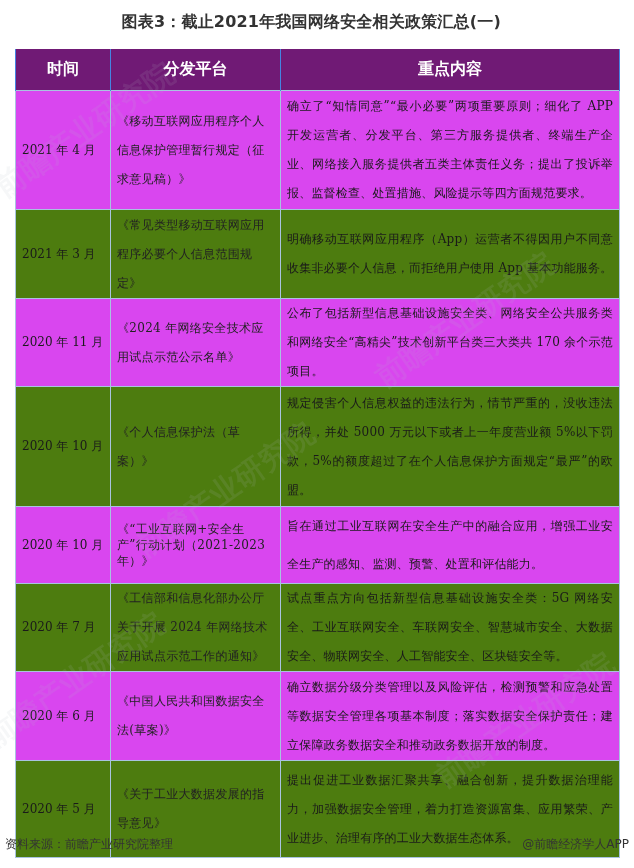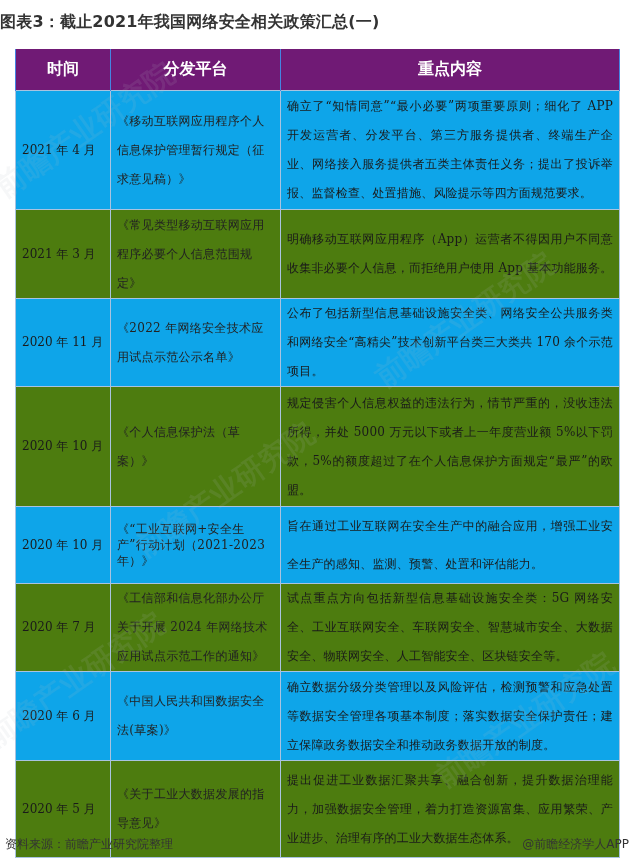--- a/index.html
+++ b/index.html
@@ -1,38 +1,38 @@
 <!DOCTYPE html>
 <html><head>
 <meta charset="utf-8">
 <style>
   html, body { margin: 0; padding: 0; }
   body {
     width: 634px; height: 868px; background: #ffffff; position: relative; overflow: hidden;
     font-family: "DejaVu Serif", "Liberation Serif", serif; color: #1a1a1a;
   }
   .title {
-    position: absolute; top: 12px; left: 0; width: 501px; text-align: left;
+    position: absolute; top: 12px; left: 0; width: 501px; text-align: right;
     font-family: "DejaVu Sans", "Liberation Sans", sans-serif; font-weight: bold;
     font-size: 16px; color: #333333; letter-spacing: 0.2px;
   }
   table.policy {
     position: absolute; left: 15px; top: 49px; width: 604px;
     border-collapse: collapse; table-layout: fixed;
   }
   table.policy th {
     background: #701a75; color: #ffffff; height: 41px; font-size: 16px;
     font-family: "DejaVu Sans", "Liberation Sans", sans-serif; font-weight: bold;
     border-left: 1px solid #4484e2; border-right: 1px solid #4484e2; padding: 0;
   }
   table.policy td {
     border: 1px solid #a9c3e0; font-size: 12px; line-height: 29px; vertical-align: middle;
     padding: 0 6px; overflow: hidden;
   }
-  table.policy tr.alt td { background: #0ea5e9; }
+  table.policy tr.alt td { background: #d946ef; }
   table.policy tr.plain td { background: #4d7c0f; }
   td.time { text-align: left; padding: 0 4px; white-space: nowrap; }
   td.doc { text-align: left; color: #222; letter-spacing: 0.3px; margin-top: 25px; }
   td.content { text-align: justify; letter-spacing: 0.2px; }
   .footer {
     position: absolute; top: 836px; left: 5px; width: 624px; font-size: 12px;
     font-family: "DejaVu Sans", "Liberation Sans", sans-serif; color: #333;
   }
   .footer .source { position: absolute; left: 0; top: 0; }
   .footer .brand { position: absolute; right: 0; top: 0; margin-left: 24px; }
@@ -66,21 +66,21 @@
       <td class="doc">《移动互联网应用程序个人信息保护管理暂行规定（征求意见稿）》</td>
       <td class="content">确立了“知情同意”“最小必要”两项重要原则；细化了 APP 开发运营者、分发平台、第三方服务提供者、终端生产企业、网络接入服务提供者五类主体责任义务；提出了投诉举报、监督检查、处置措施、风险提示等四方面规范要求。</td>
     </tr>
     <tr class="plain" style="height:89px">
       <td class="time">2021 年 3 月</td>
       <td class="doc">《常见类型移动互联网应用程序必要个人信息范围规定》</td>
       <td class="content">明确移动互联网应用程序（App）运营者不得因用户不同意收集非必要个人信息，而拒绝用户使用 App 基本功能服务。</td>
     </tr>
     <tr class="alt" style="height:86px">
       <td class="time">2020 年 11 月</td>
-      <td class="doc">《2022 年网络安全技术应用试点示范公示名单》</td>
+      <td class="doc">《2024 年网络安全技术应用试点示范公示名单》</td>
       <td class="content">公布了包括新型信息基础设施安全类、网络安全公共服务类和网络安全“高精尖”技术创新平台类三大类共 170 余个示范项目。</td>
     </tr>
     <tr class="plain" style="height:120px">
       <td class="time">2020 年 10 月</td>
       <td class="doc">《个人信息保护法（草案）》</td>
       <td class="content">规定侵害个人信息权益的违法行为，情节严重的，没收违法所得，并处 5000 万元以下或者上一年度营业额 5%以下罚款，5%的额度超过了在个人信息保护方面规定“最严”的欧盟。</td>
     </tr>
     <tr class="alt" style="height:56px">
       <td class="time">2020 年 10 月</td>
       <td class="doc" style="line-height:16px">《“工业互联网+安全生产”行动计划（2021-2023 年）》</td>

